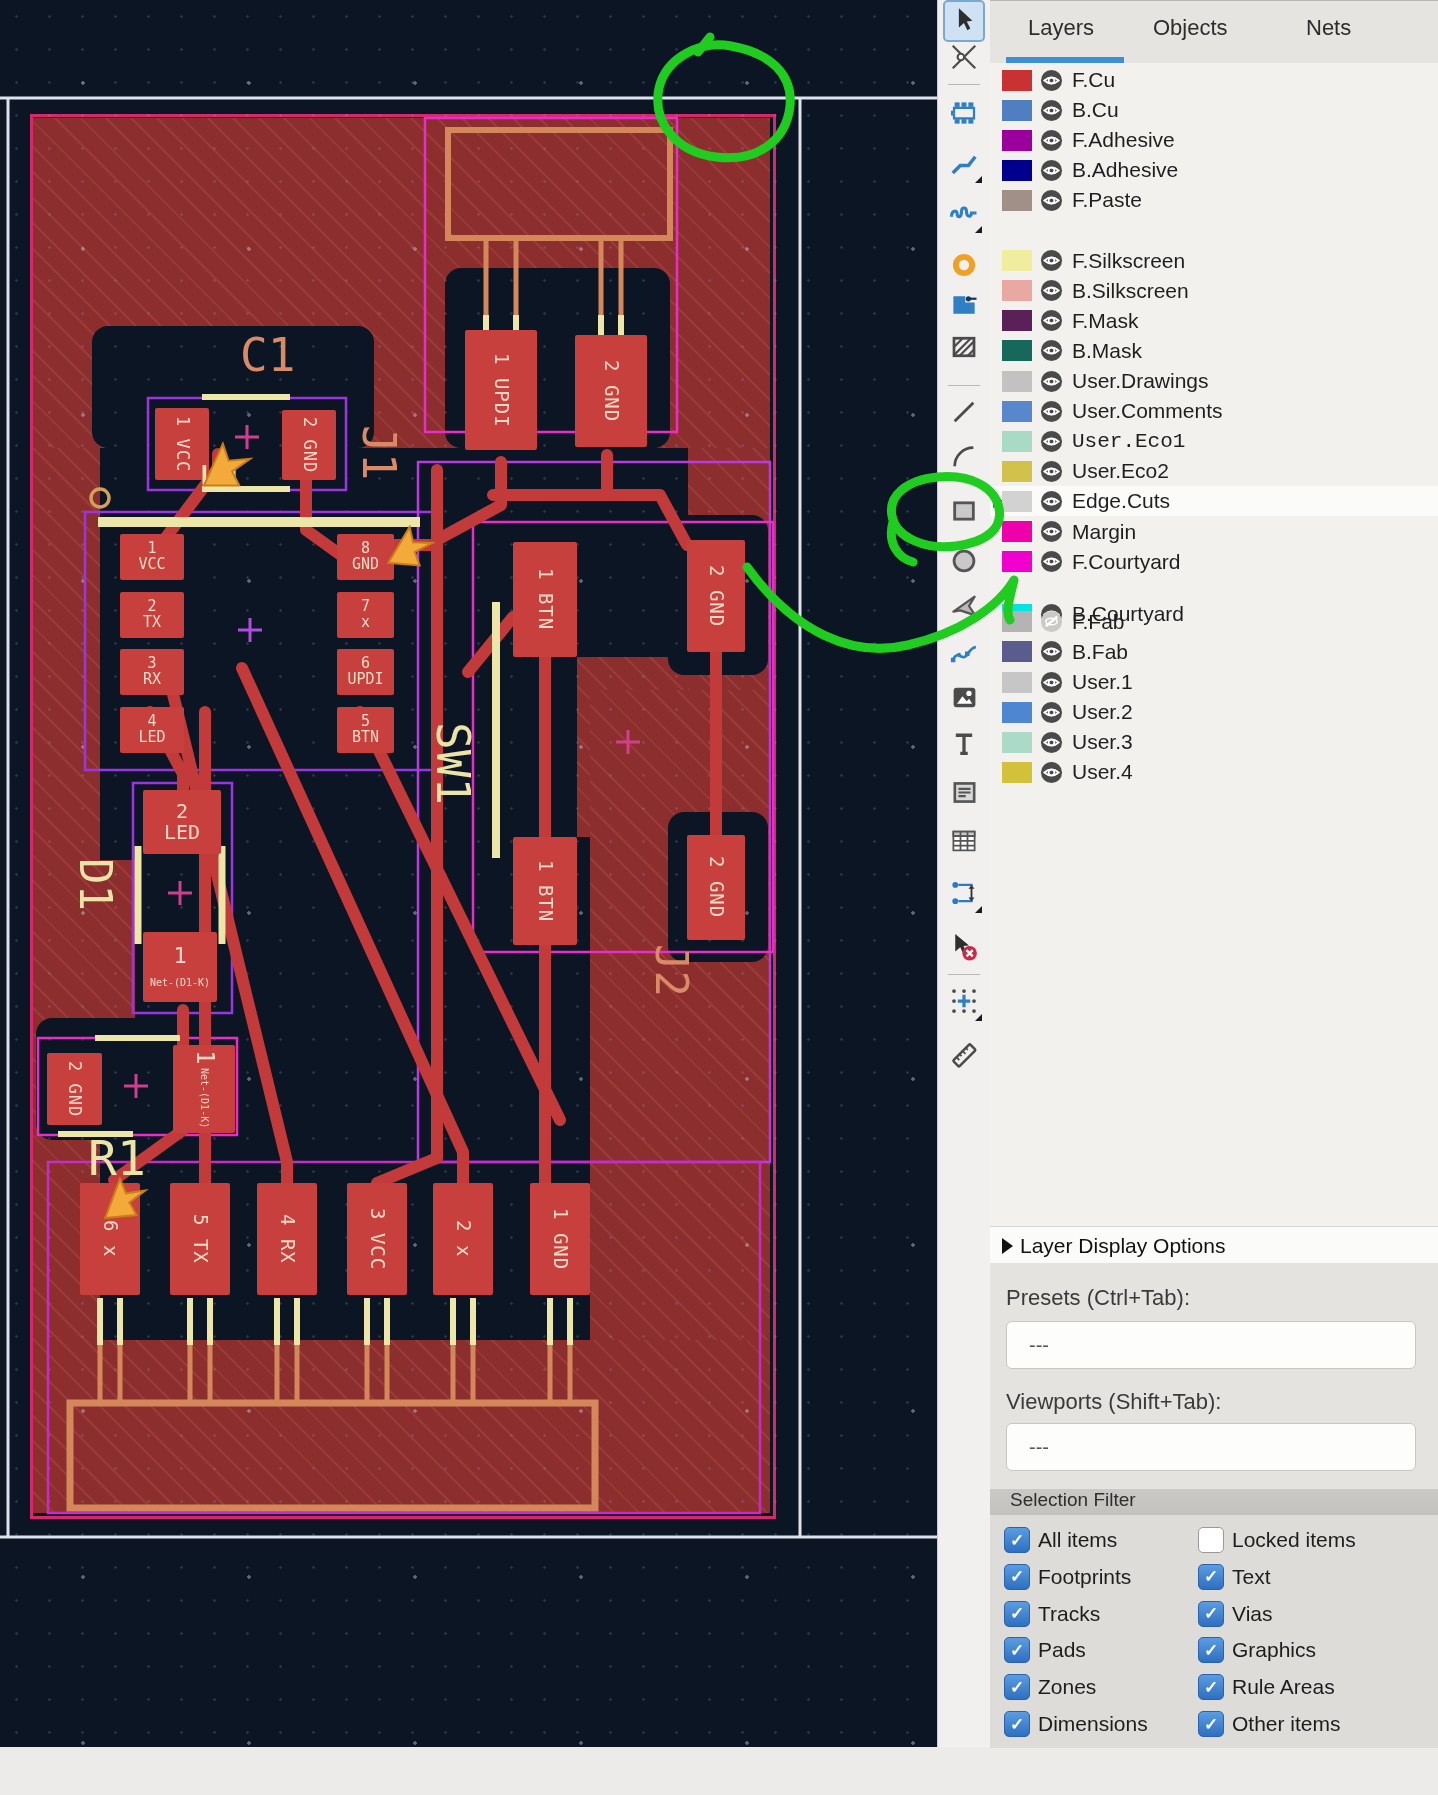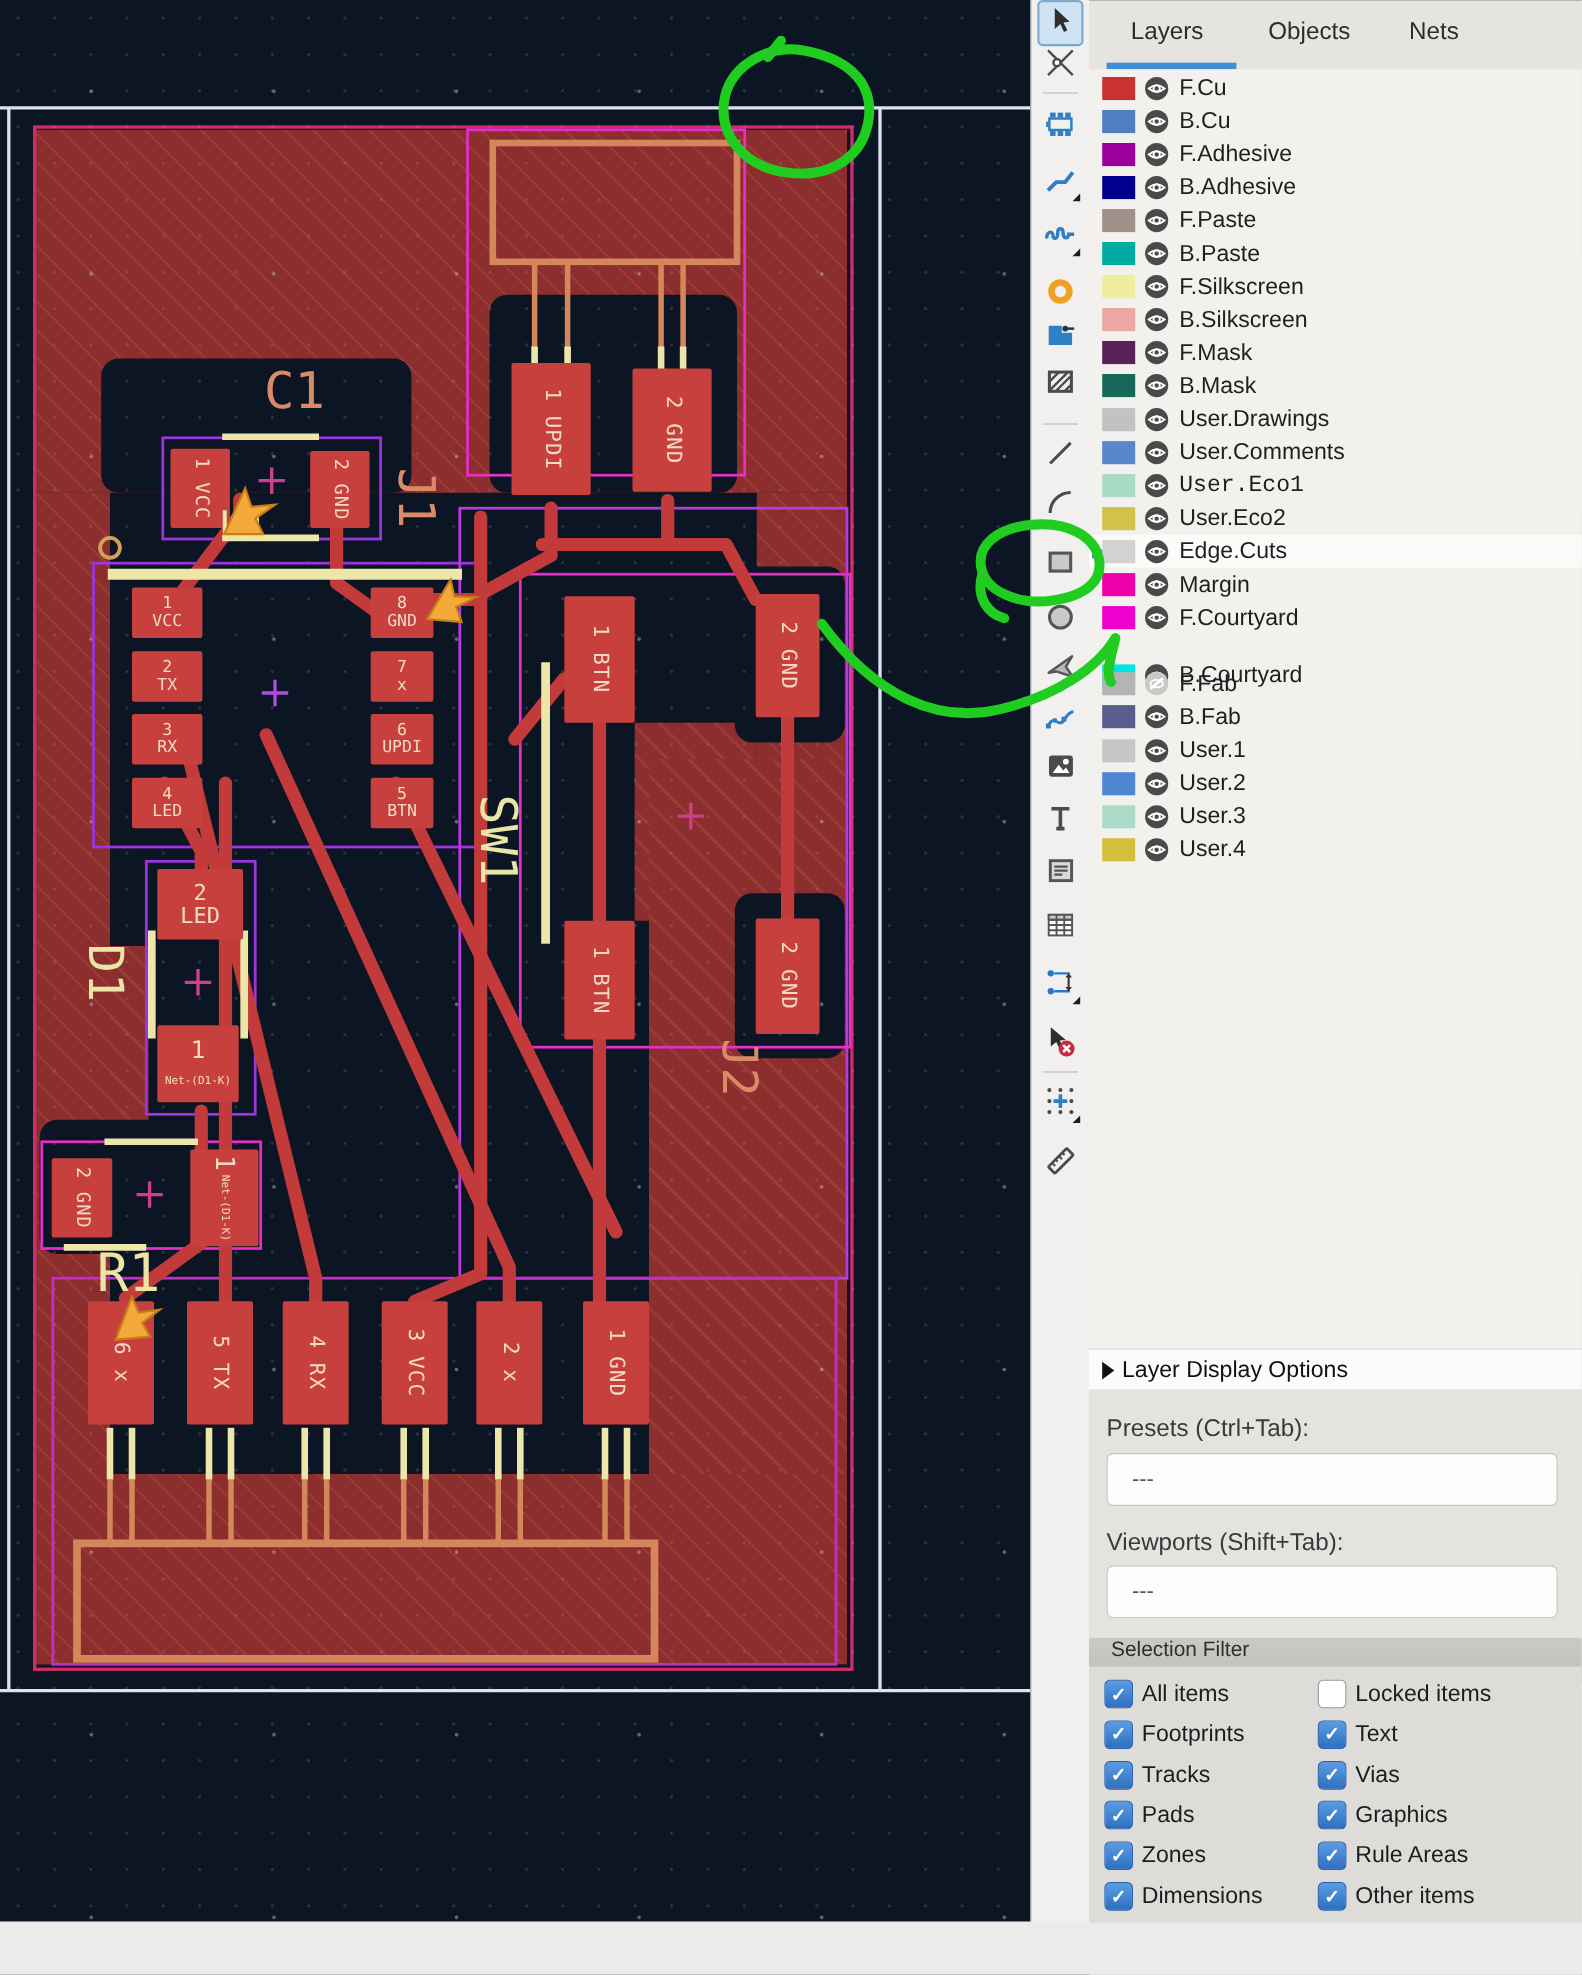--- a/index.html
+++ b/index.html
@@ -417,21 +417,21 @@
     </div>
     <div class="tb-div" style="top: 84px;"></div>
     <div class="tb-div" style="top: 385px;"></div>
     <div class="tb-div" style="top: 974px;"></div>
   </div>
 
 <div id="panel">
   <div id="tabsbar">
     <span class="tab" style="left:38px;">Layers</span>
     <span class="tab" style="left:163px;">Objects</span>
-    <span class="tab" style="left:291px;">Nets</span>
+    <span class="tab" style="left:316px;">Nets</span>
     <div id="tab-underline"></div>
   </div>
   <div id="layers-list">
       <div class="lrow" style="top: 32.1px;">
         <span class="swatch" style="background:#4f7fc0"></span>
         <span class="eye"><svg viewBox="0 0 24 24" width="23" height="23">
             <circle cx="12" cy="12" r="11" fill="#4a4a4a"></circle>
             <path d="M4.5,12 Q12,5.5 19.5,12 Q12,18.5 4.5,12 Z" fill="none" stroke="#fff" stroke-width="1.8"></path>
             <circle cx="12" cy="12" r="3" fill="none" stroke="#fff" stroke-width="1.8"></circle>
           </svg></span>
@@ -465,29 +465,20 @@
         <span class="lname">B.Adhesive</span>
       </div>
       <div class="lrow" style="top: 122.4px;">
         <span class="swatch" style="background:#a09088"></span>
         <span class="eye"><svg viewBox="0 0 24 24" width="23" height="23">
             <circle cx="12" cy="12" r="11" fill="#4a4a4a"></circle>
             <path d="M4.5,12 Q12,5.5 19.5,12 Q12,18.5 4.5,12 Z" fill="none" stroke="#fff" stroke-width="1.8"></path>
             <circle cx="12" cy="12" r="3" fill="none" stroke="#fff" stroke-width="1.8"></circle>
           </svg></span>
         <span class="lname">F.Paste</span>
-      </div>
-      <div class="lrow" style="top: 152.5px;">
-        <span class="swatch" style="background:#00aca0"></span>
-        <span class="eye"><svg viewBox="0 0 24 24" width="23" height="23">
-            <circle cx="12" cy="12" r="11" fill="#4a4a4a"></circle>
-            <path d="M4.5,12 Q12,5.5 19.5,12 Q12,18.5 4.5,12 Z" fill="none" stroke="#fff" stroke-width="1.8"></path>
-            <circle cx="12" cy="12" r="3" fill="none" stroke="#fff" stroke-width="1.8"></circle>
-          </svg></span>
-        <span class="lname">B.Paste</span>
       </div>
       <div class="lrow" style="top: 182.6px;">
         <span class="swatch" style="background:#f0ed9e"></span>
         <span class="eye"><svg viewBox="0 0 24 24" width="23" height="23">
             <circle cx="12" cy="12" r="11" fill="#4a4a4a"></circle>
             <path d="M4.5,12 Q12,5.5 19.5,12 Q12,18.5 4.5,12 Z" fill="none" stroke="#fff" stroke-width="1.8"></path>
             <circle cx="12" cy="12" r="3" fill="none" stroke="#fff" stroke-width="1.8"></circle>
           </svg></span>
         <span class="lname">F.Silkscreen</span>
       </div>

